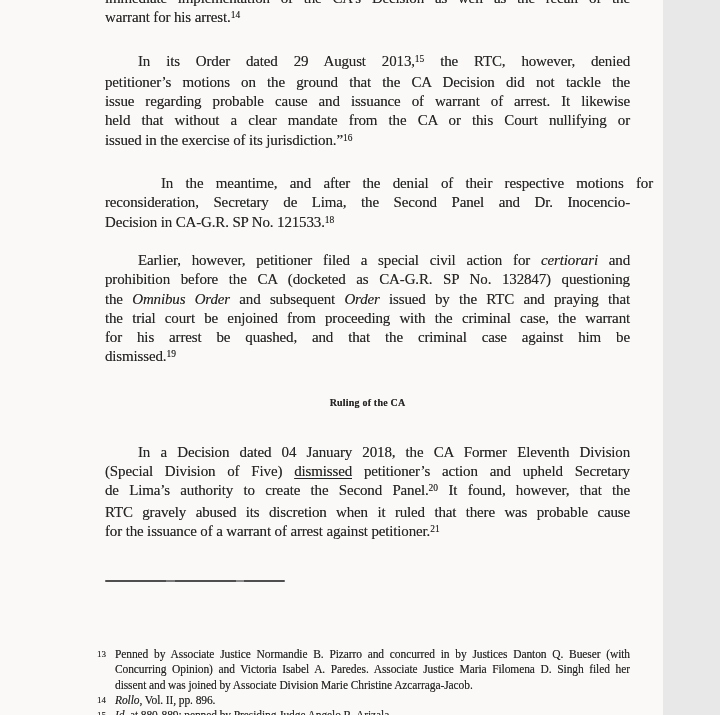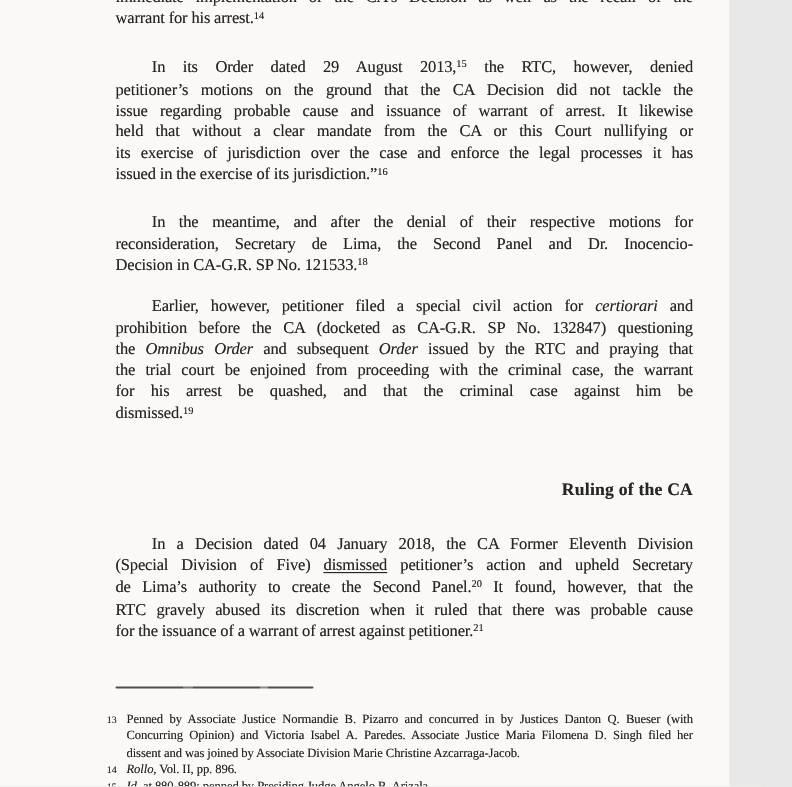--- a/index.html
+++ b/index.html
@@ -30,25 +30,25 @@
     font-size:15px;
     line-height:19.3px;
     letter-spacing:-0.15px;
     overflow:visible;
   }
   .indent{display:inline-block;width:33px;height:1px;}
   .i{font-style:italic;}
   .u{text-decoration:underline;text-underline-offset:2px;}
   .sup{font-size:63%;position:relative;top:-0.42em;letter-spacing:0;}
   .heading{
-    margin-top:48px;
+    margin-top:24px;
     width:525px;
-    text-align:right;
+    text-align:center;
     font-weight:bold;
-    font-size:16px;
+    font-size:10px;
     line-height:20px;
     letter-spacing:0.2px;
   }
   .mt-p1{margin-top:22px;}
   .mt-p2{margin-top:22px;}
   .mt-p3{margin-top:17px;}
   .mt-p4{margin-top:30px;}
   .fnrule{
     margin-top:37px;
     width:180px;height:2px;
@@ -79,25 +79,24 @@
     <div id="paras-top">
         <div class="para">
           <div class="line"><span class="inner" style="word-spacing: 7.25px;"><span>immediate implementation of the CA’s Decision as well as the recall of the</span></span></div>
           <div class="line last"><span class="inner" style="word-spacing: 0px;"><span>warrant for his arrest.</span><span class="sup">14</span></span></div>
         </div>
         <div class="para mt-p1">
           <div class="line"><span class="indent"></span><span class="inner" style="word-spacing: 12.34px;"><span>In its Order dated 29 August 2013,</span><span class="sup">15</span><span> the RTC, however, denied</span></span></div>
           <div class="line"><span class="inner" style="word-spacing: 7.69px;"><span>petitioner’s motions on the ground that the CA Decision did not tackle the</span></span></div>
           <div class="line"><span class="inner" style="word-spacing: 7.5px;"><span>issue regarding probable cause and issuance of warrant of arrest. It likewise</span></span></div>
           <div class="line"><span class="inner" style="word-spacing: 7.61px;"><span>held that without a clear mandate from the CA or this Court nullifying or</span></span></div>
-          <div class="line"><span class="inner" style="word-spacing: 5.66px;"><span>its exercise of jurisdiction over the case and enforce the legal processes it has</span></span></div>
           <div class="line last"><span class="inner" style="word-spacing: 0px;"><span>issued in the exercise of its jurisdiction.”</span><span class="sup">16</span></span></div>
         </div>
         <div class="para mt-p2">
-          <div class="line"><span class="indent"></span><span class="inner" style="word-spacing: 8.79px;"><span>In the meantime, and after the denial of their respective motions for</span></span></div>
+          <div class="line"><span class="indent"></span><span class="inner" style="word-spacing: 8.79px; margin-left: 23px;"><span>In the meantime, and after the denial of their respective motions for</span></span></div>
           <div class="line"><span class="inner" style="word-spacing: 11.02px;"><span>reconsideration, Secretary de Lima, the Second Panel and Dr. Inocencio-</span></span></div>
           <div class="line last"><span class="inner" style="word-spacing: 0px;"><span>Decision in CA-G.R. SP No. 121533.</span><span class="sup">18</span></span></div>
         </div>
         <div class="para mt-p3">
           <div class="line"><span class="indent"></span><span class="inner" style="word-spacing: 7.31px;"><span>Earlier, however, petitioner filed a special civil action for </span><span class="i">certiorari</span><span> and</span></span></div>
           <div class="line"><span class="inner" style="word-spacing: 7.11px;"><span>prohibition before the CA (docketed as CA-G.R. SP No. 132847) questioning</span></span></div>
           <div class="line"><span class="inner" style="word-spacing: 5.73px;"><span>the </span><span class="i">Omnibus Order</span><span> and subsequent </span><span class="i">Order</span><span> issued by the RTC and praying that</span></span></div>
           <div class="line"><span class="inner" style="word-spacing: 5.69px;"><span>the trial court be enjoined from proceeding with the criminal case, the warrant</span></span></div>
           <div class="line"><span class="inner" style="word-spacing: 11.38px;"><span>for his arrest be quashed, and that the criminal case against him be</span></span></div>
           <div class="line last"><span class="inner" style="word-spacing: 0px;"><span>dismissed.</span><span class="sup">19</span></span></div>

